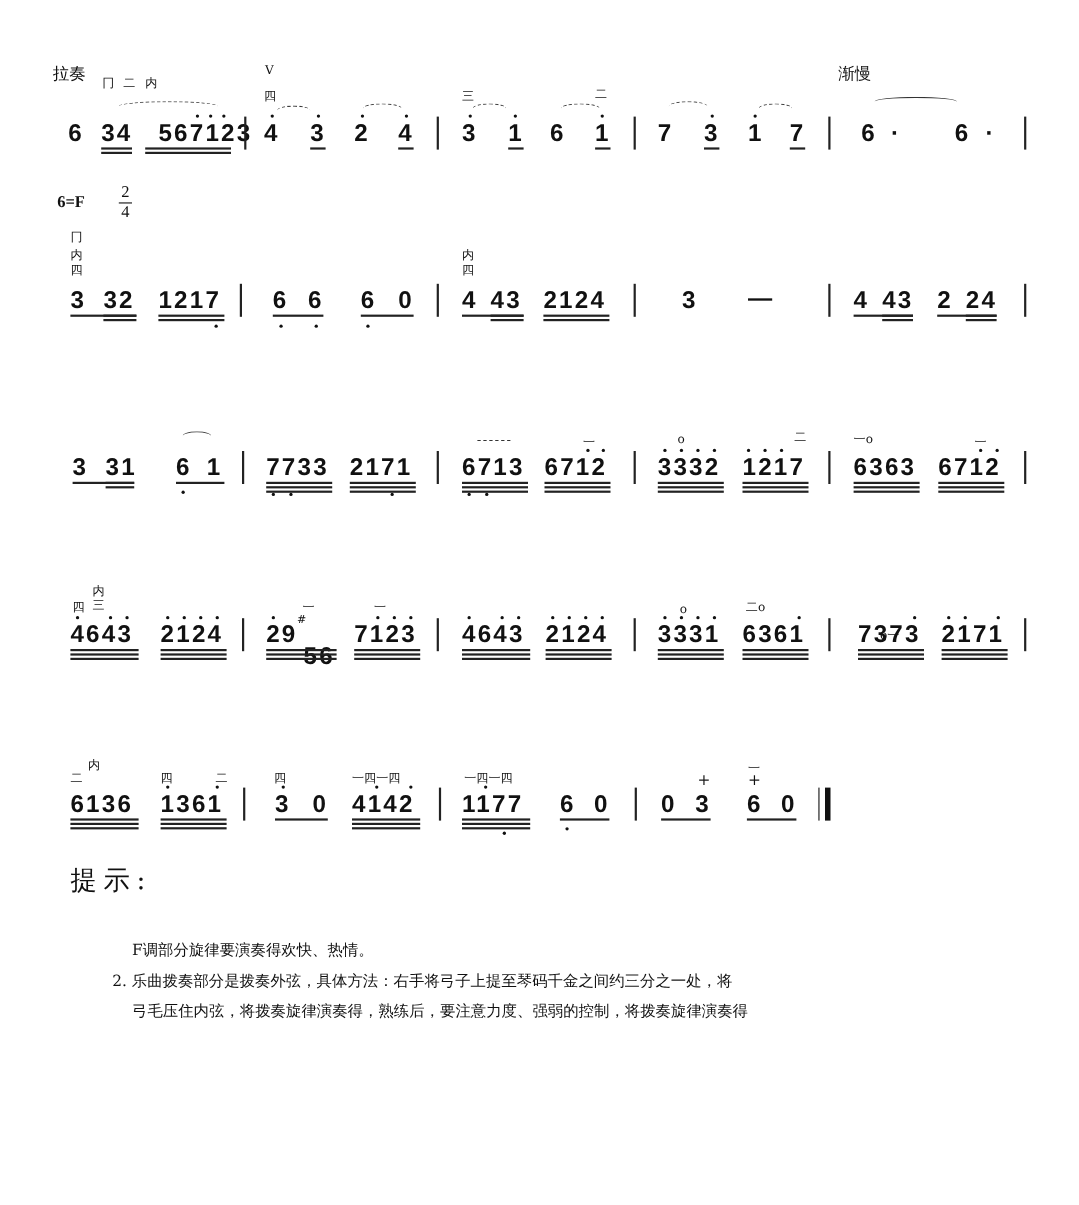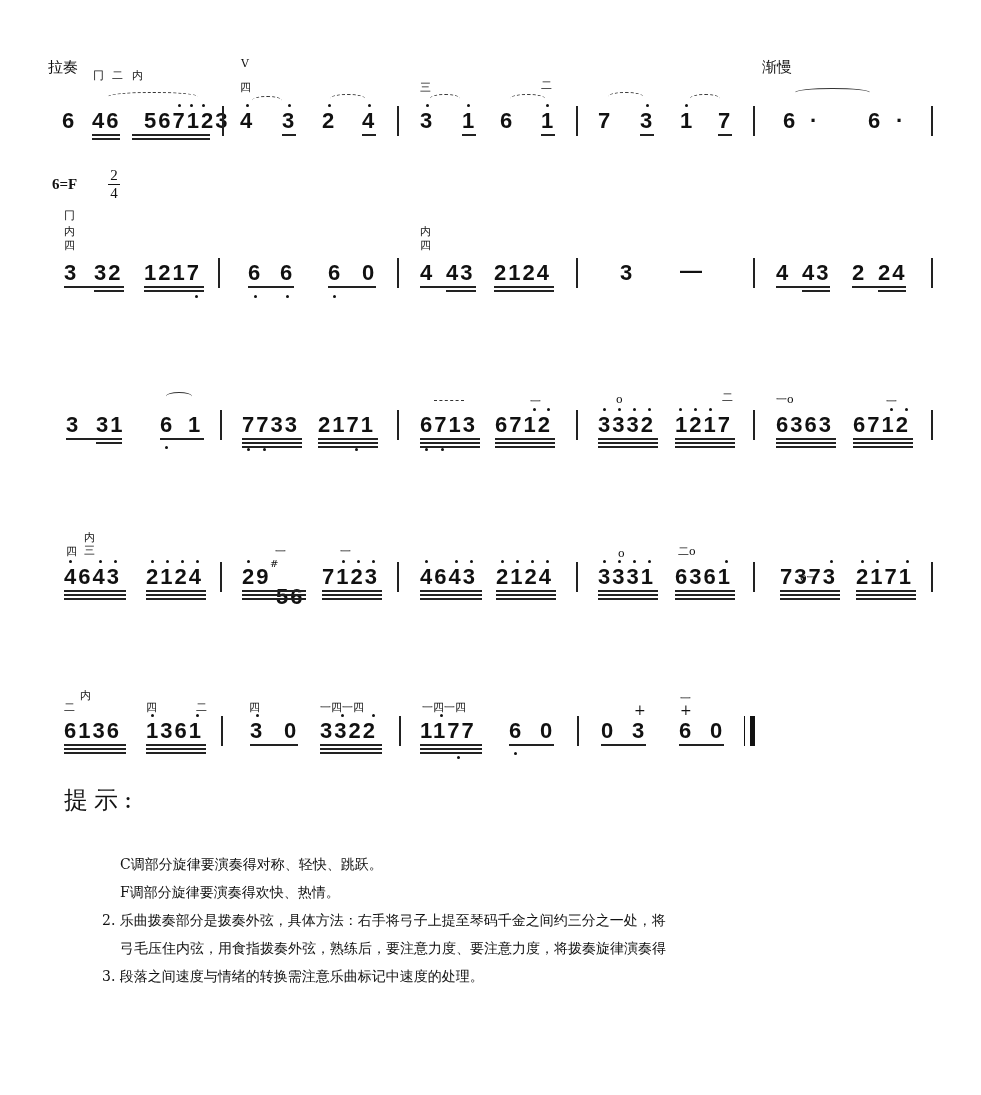--- a/index.html
+++ b/index.html
@@ -45,21 +45,21 @@
   <div class="slur" style="left:108px;top:92px;width:90px;"></div>
   <div class="slur" style="left:252px;top:96px;width:30px;"></div>
   <div class="slur" style="left:330px;top:94px;width:35px;"></div>
   <div class="slur" style="left:430px;top:94px;width:30px;"></div>
   <div class="slur" style="left:510px;top:94px;width:35px;"></div>
   <div class="slur" style="left:608px;top:92px;width:35px;"></div>
   <div class="slur" style="left:690px;top:94px;width:30px;"></div>
   <div class="slur solid" style="left:795px;top:88px;width:75px;"></div>
 
   <span class="note" style="left:62px;top:108px;">6</span>
-  <span class="note" style="left:92px;top:108px;">46</span>
+  <span class="note" style="left:92px;top:108px;">34</span>
   <div class="u2" style="left:92px;top:134px;width:28px;"></div>
   <span class="note" style="left:144px;top:108px;">567123</span>
   <div class="u2" style="left:132px;top:134px;width:78px;"></div>
   <div class="dot" style="left:178px;top:104px;"></div>
   <div class="dot" style="left:190px;top:104px;"></div>
   <div class="dot" style="left:202px;top:104px;"></div>
   <div class="bar" style="left:222px;top:106px;"></div>
 
   <span class="note" style="left:240px;top:108px;">4</span>
   <div class="dot" style="left:246px;top:104px;"></div>
@@ -303,21 +303,21 @@
   <span class="note" style="left:146px;top:718px;">1361</span>
   <div class="u3" style="left:146px;top:744px;width:60px;"></div>
   <div class="dot" style="left:151px;top:714px;"></div>
   <div class="dot" style="left:196px;top:714px;"></div>
   <div class="bar" style="left:221px;top:716px;"></div>
 
   <span class="note" style="left:250px;top:718px;">3</span>
   <div class="dot" style="left:256px;top:714px;"></div>
   <span class="note" style="left:284px;top:718px;">0</span>
   <div class="u1" style="left:250px;top:744px;width:48px;"></div>
-  <span class="note" style="left:320px;top:718px;">3322</span>
+  <span class="note" style="left:320px;top:718px;">4142</span>
   <div class="u3" style="left:320px;top:744px;width:62px;"></div>
   <div class="dot" style="left:341px;top:714px;"></div>
   <div class="dot" style="left:372px;top:714px;"></div>
   <div class="bar" style="left:399px;top:716px;"></div>
 
   <span class="note" style="left:420px;top:718px;">1177</span>
   <div class="u3" style="left:420px;top:744px;width:62px;"></div>
   <div class="dot" style="left:440px;top:714px;"></div>
   <div class="dot" style="left:457px;top:756px;"></div>
   <span class="note" style="left:509px;top:718px;">6</span>
@@ -330,18 +330,16 @@
   <span class="note" style="left:632px;top:718px;">3</span>
   <div class="u1" style="left:601px;top:744px;width:45px;"></div>
   <span class="note" style="left:679px;top:718px;">6</span>
   <span class="note" style="left:710px;top:718px;">0</span>
   <div class="u1" style="left:679px;top:744px;width:45px;"></div>
   <div class="finalbar" style="left:750px;top:716px;"></div>
 </div>
 
 <div class="tips-title">提示:</div>
 <div class="tips">
-  <div class="row indent">C调部分旋律要演奏得对称、轻快、跳跃。</div>
   <div class="row indent">F调部分旋律要演奏得欢快、热情。</div>
   <div class="row">2. 乐曲拨奏部分是拨奏外弦，具体方法：右手将弓子上提至琴码千金之间约三分之一处，将</div>
-  <div class="row indent">弓毛压住内弦，用食指拨奏外弦，熟练后，要注意力度、要注意力度，将拨奏旋律演奏得</div>
-  <div class="row">3. 段落之间速度与情绪的转换需注意乐曲标记中速度的处理。</div>
+  <div class="row indent">弓毛压住内弦，将拨奏旋律演奏得，熟练后，要注意力度、强弱的控制，将拨奏旋律演奏得</div>
 </div>
 
 </body></html>

